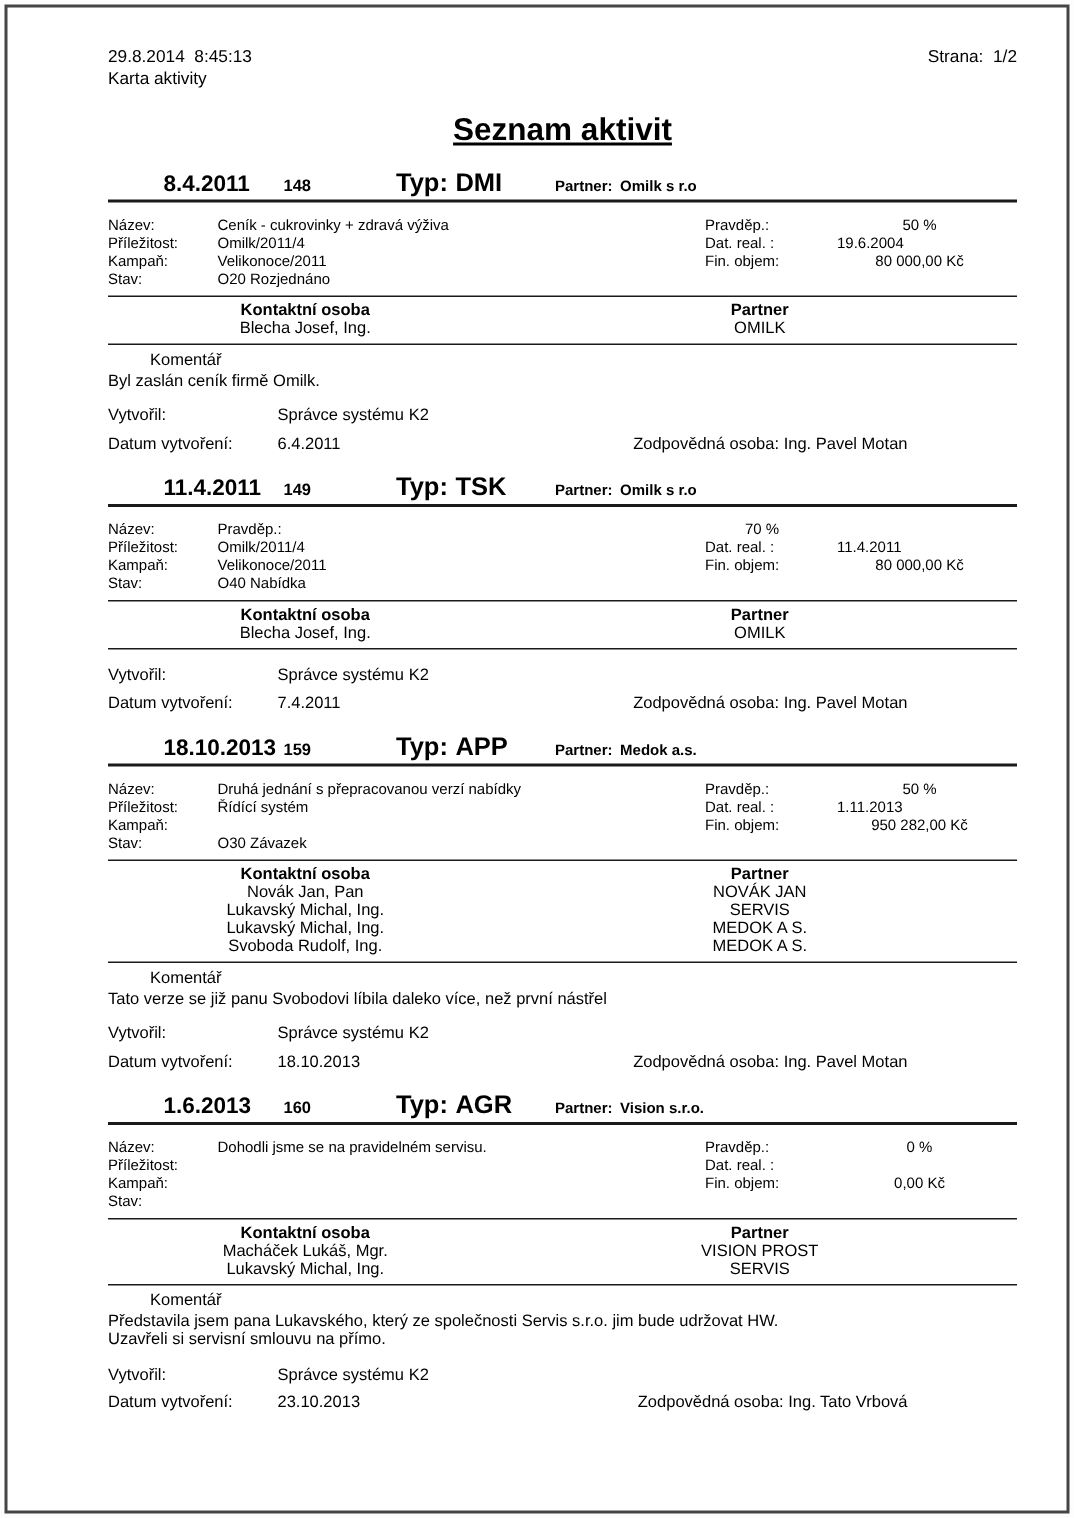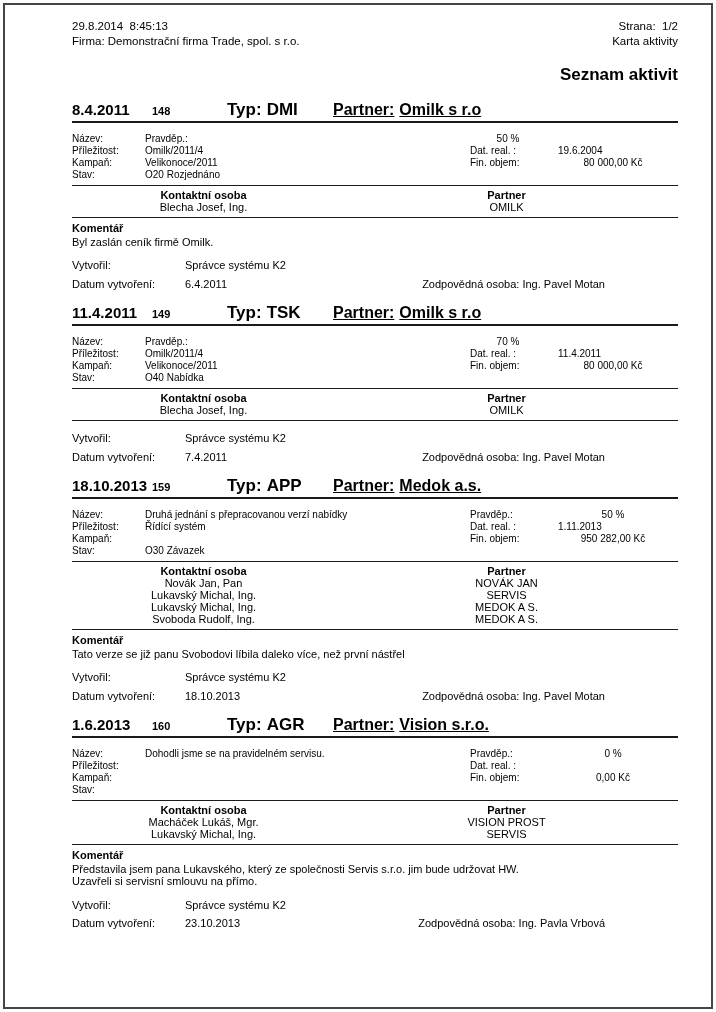--- a/index.html
+++ b/index.html
@@ -10,88 +10,88 @@
     font-family: "Liberation Sans", "DejaVu Sans", sans-serif;
     color: #000;
     position: relative;
     overflow: hidden;
   }
   .frame {
     position: absolute; inset: 3px;
     border: 2px solid #454545;
     background: #fff;
   }
-  .content { position: absolute; left: 67px; top: 14px; right: 33px; }
+  .content { position: absolute; left: 67px; top: 26px; right: 33px; }
 
   .hdr-row { display: flex; justify-content: space-between; font-size: 11.5px; line-height: 15px; }
   .pre { white-space: pre; }
 
-  h1.title { text-align: right; font-size: 17px; line-height: 24px; margin: 14px 0 2px 0; font-weight: bold; }
+  h1.title { text-align: center; font-size: 21px; line-height: 24px; margin: 14px 0 2px 0; font-weight: bold; text-decoration: underline; }
 
   .activity { margin-top: 13px; }
-  .act-head { display: flex; align-items: baseline; font-weight: bold; height: 18px; }
+  .act-head { display: flex; align-items: baseline; font-weight: bold; height: 18px; margin-left: 37px; }
   .act-date { width: 80px; font-size: 15px; }
   .act-num { width: 75px; font-size: 11px; }
   .act-typ { width: 106px; font-size: 17px; }
-  .act-partner { font-size: 16px; text-decoration: underline; }
+  .act-partner { font-size: 10px; }
   .hlbl { margin-right: 5px; }
 
   .rule { border-top: 1px solid #1a1a1a; height: 0; }
   .rule.thick { border-top-width: 2px; margin-top: 3px; }
   .rule.thin { margin-top: 3px; }
 
   .fields { margin-top: 10px; margin-bottom: 4px; }
   .frow { display: grid; grid-template-columns: 73px 325px 88px 122px; font-size: 10px; line-height: 12px; }
   .rvalue { text-align: center; padding-right: 12px; }
   .rvalue.left { text-align: left; padding-right: 0; }
 
   .contacts { margin-top: 3px; margin-bottom: 4px; text-align: center; }
   .cgrid { display: grid; grid-template-columns: 263px 1fr; font-size: 11px; line-height: 12px; }
   .chead { font-weight: bold; }
 
   .comment { margin-top: 4px; font-size: 11px; line-height: 12.5px; }
-  .chl { font-weight: bold; margin-bottom: 1px; }
+  .chl { font-weight: normal; margin-bottom: 1px; margin-left: 28px; }
 
   .meta-row { display: flex; font-size: 11px; line-height: 11.5px; }
   .meta-row.m-first { margin-top: 12px; }
   .meta-row.m-second { margin-top: 7px; }
   .meta-label { width: 113px; }
   .meta-value { flex: 1; }
   .meta-right { padding-right: 73px; white-space: nowrap; }
 </style>
 </head>
 <body>
 
 <div class="frame">
   <div class="content">
 
     <div class="hdr-row">
       <span class="pre">29.8.2014  8:45:13</span>
       <span class="pre">Strana:  1/2</span>
     </div>
     <div class="hdr-row">
-      <span>Firma: Demonstrační firma Trade, spol. s r.o.</span>
       <span>Karta aktivity</span>
     </div>
 
     <h1 class="title">Seznam aktivit</h1>
 
     <div id="activities">
   <section class="activity">
     <div class="act-head">
       <span class="act-date">8.4.2011</span>
       <span class="act-num">148</span>
       <span class="act-typ"><span class="hlbl">Typ:</span><span>DMI</span></span>
       <span class="act-partner"><span class="hlbl">Partner:</span><span>Omilk s r.o</span></span>
     </div>
     <div class="rule thick"></div>
 
     <div class="fields">
       <div class="frow">
         <span class="flabel">Název:</span>
+        <span class="fvalue">Ceník - cukrovinky + zdravá výživa</span>
         <span class="rlabel">Pravděp.:</span>
         <span class="rvalue">50 %</span>
       </div>
       <div class="frow">
         <span class="flabel">Příležitost:</span>
         <span class="fvalue">Omilk/2011/4</span>
         <span class="rlabel">Dat. real. :</span>
         <span class="rvalue left">19.6.2004</span>
       </div>
       <div class="frow">
@@ -346,18 +346,18 @@
             </div>
     </div>
 
     <div class="meta-row m-first">
       <span class="meta-label">Vytvořil:</span>
       <span class="meta-value">Správce systému K2</span>
     </div>
     <div class="meta-row m-second">
       <span class="meta-label">Datum vytvoření:</span>
       <span class="meta-value">23.10.2013</span>
-      <span class="meta-right"><span>Zodpovědná osoba:</span>&nbsp;<span>Ing. Pavla Vrbová</span></span>
+      <span class="meta-right"><span>Zodpovědná osoba:</span>&nbsp;<span>Ing. Tato Vrbová</span></span>
     </div>
   </section>
 </div>
   </div>
 </div>
 
 </body></html>

